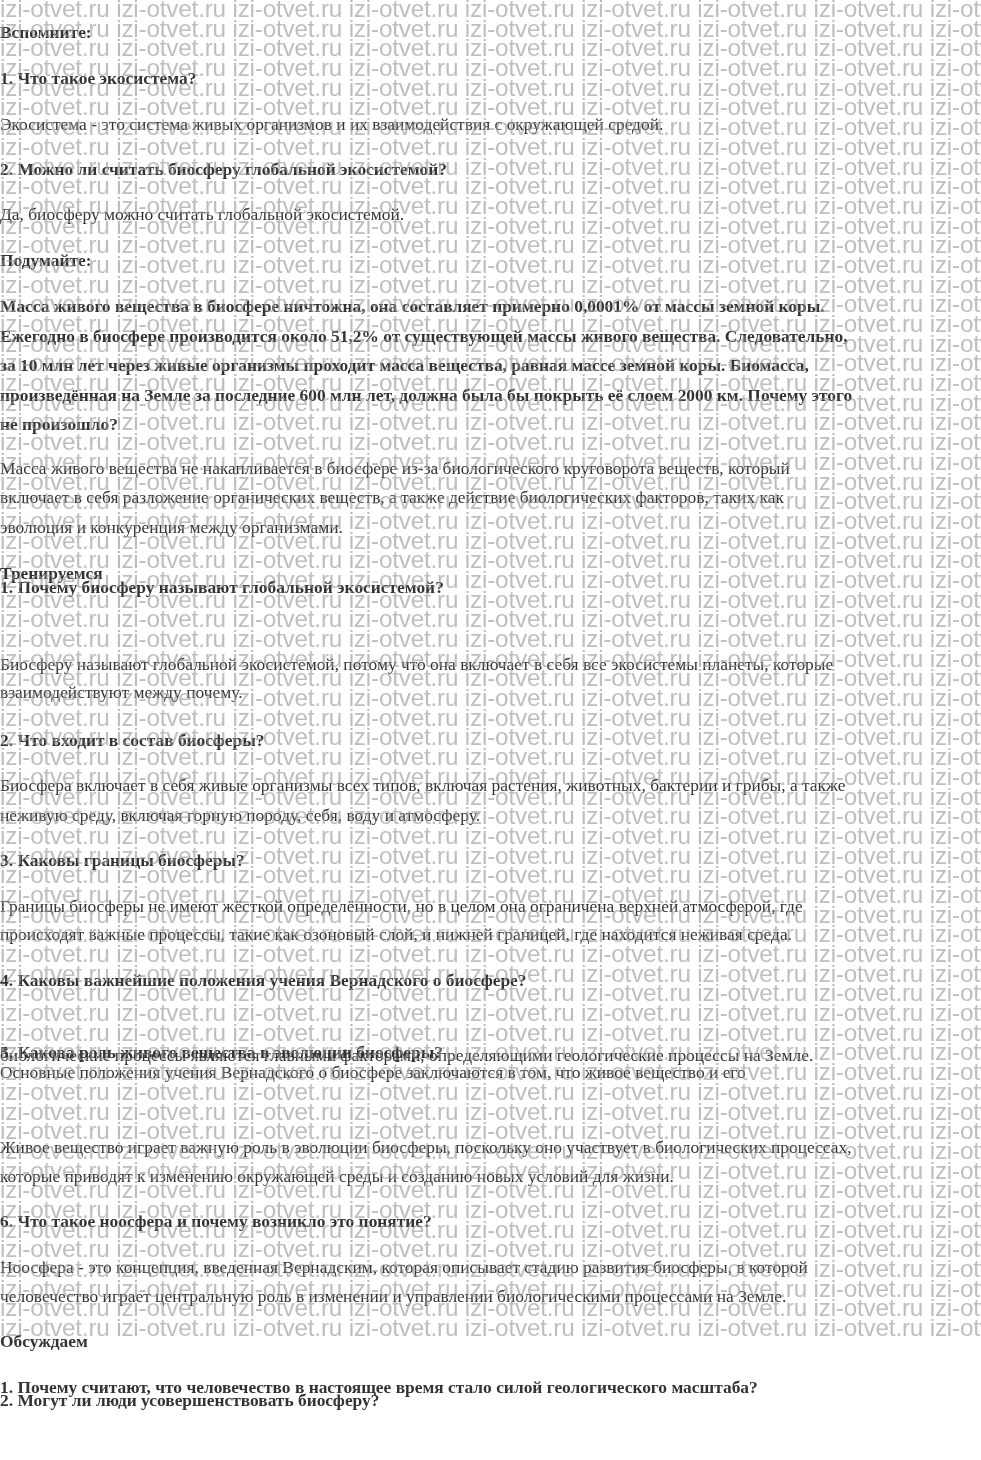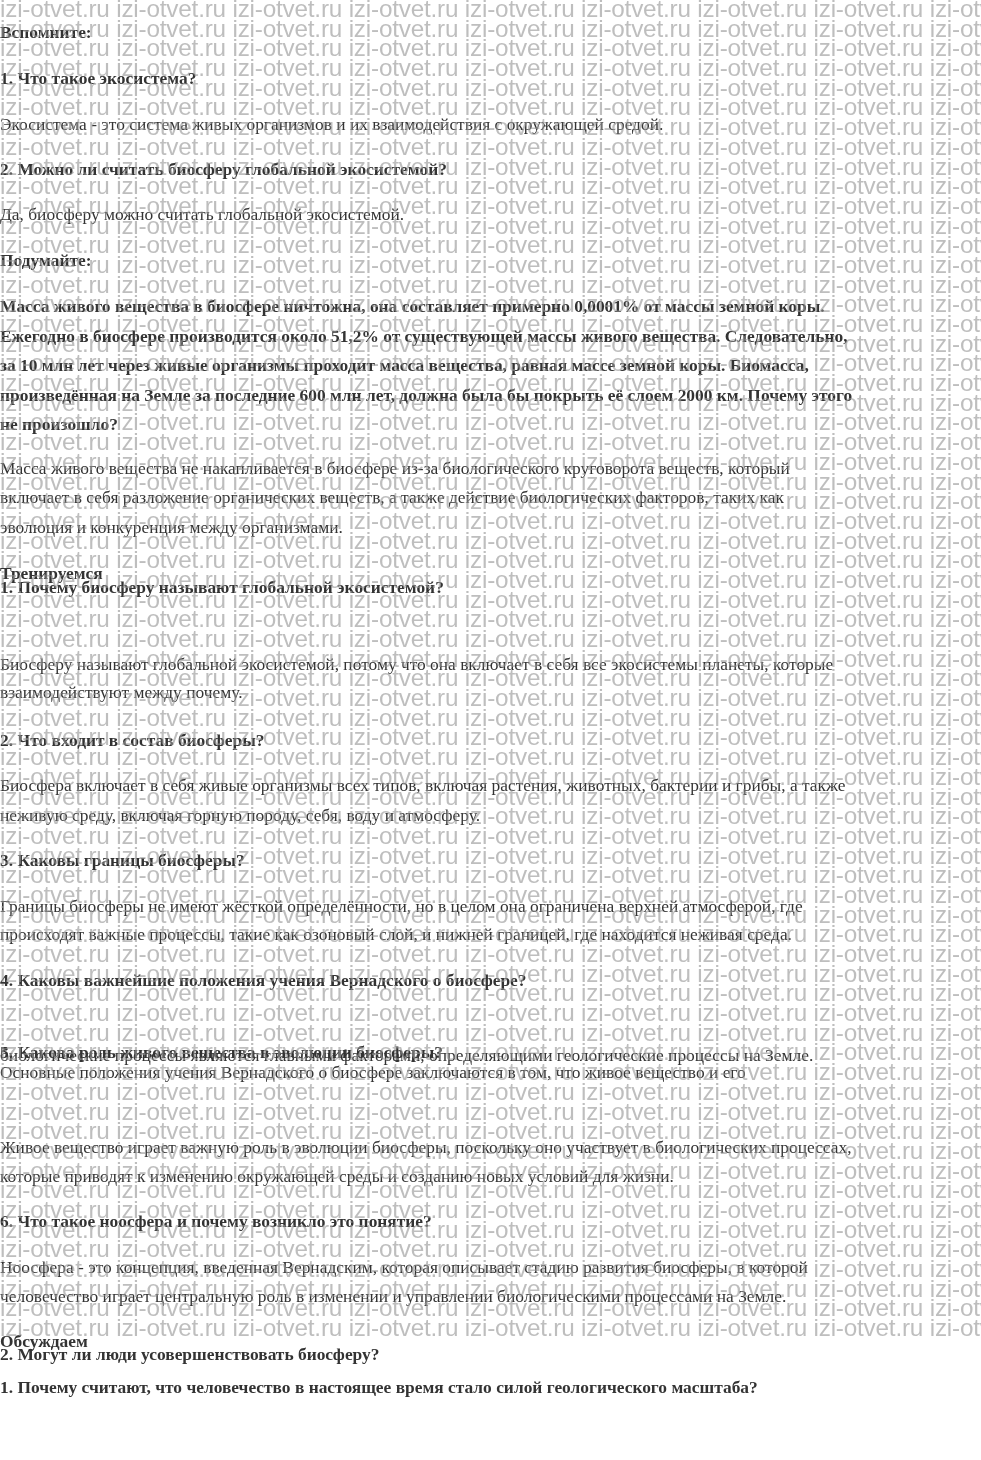--- a/index.html
+++ b/index.html
@@ -62,21 +62,21 @@
   <div class="line b" style="top:1042px">5. Какова роль живого вещества в эволюции биосферы?</div>
   <div class="line" style="top:1137px">Живое вещество играет важную роль в эволюции биосферы, поскольку оно участвует в биологических процессах,</div>
   <div class="line" style="top:1166px">которые приводят к изменению окружающей среды и созданию новых условий для жизни.</div>
 
   <div class="line b" style="top:1211px">6. Что такое ноосфера и почему возникло это понятие?</div>
   <div class="line" style="top:1257px">Ноосфера - это концепция, введенная Вернадским, которая описывает стадию развития биосферы, в которой</div>
   <div class="line" style="top:1286px">человечество играет центральную роль в изменении и управлении биологическими процессами на Земле.</div>
 
   <div class="line b" style="top:1331px">Обсуждаем</div>
   <div class="line b" style="top:1377px">1. Почему считают, что человечество в настоящее время стало силой геологического масштаба?</div>
-  <div class="line b" style="top:1344px">2. Могут ли люди усовершенствовать биосферу?</div>
+  <div class="line b" style="top:1390px">2. Могут ли люди усовершенствовать биосферу?</div>
 </div>
 
 <div class="watermark" id="wm">
     <span class="wm-row">izi-otvet.ru izi-otvet.ru izi-otvet.ru izi-otvet.ru izi-otvet.ru izi-otvet.ru izi-otvet.ru izi-otvet.ru izi-otvet.ru izi-otvet.ru izi-otvet.ru izi-otvet.ru</span>
     <span class="wm-row">izi-otvet.ru izi-otvet.ru izi-otvet.ru izi-otvet.ru izi-otvet.ru izi-otvet.ru izi-otvet.ru izi-otvet.ru izi-otvet.ru izi-otvet.ru izi-otvet.ru izi-otvet.ru</span>
     <span class="wm-row">izi-otvet.ru izi-otvet.ru izi-otvet.ru izi-otvet.ru izi-otvet.ru izi-otvet.ru izi-otvet.ru izi-otvet.ru izi-otvet.ru izi-otvet.ru izi-otvet.ru izi-otvet.ru</span>
     <span class="wm-row">izi-otvet.ru izi-otvet.ru izi-otvet.ru izi-otvet.ru izi-otvet.ru izi-otvet.ru izi-otvet.ru izi-otvet.ru izi-otvet.ru izi-otvet.ru izi-otvet.ru izi-otvet.ru</span>
     <span class="wm-row">izi-otvet.ru izi-otvet.ru izi-otvet.ru izi-otvet.ru izi-otvet.ru izi-otvet.ru izi-otvet.ru izi-otvet.ru izi-otvet.ru izi-otvet.ru izi-otvet.ru izi-otvet.ru</span>
     <span class="wm-row">izi-otvet.ru izi-otvet.ru izi-otvet.ru izi-otvet.ru izi-otvet.ru izi-otvet.ru izi-otvet.ru izi-otvet.ru izi-otvet.ru izi-otvet.ru izi-otvet.ru izi-otvet.ru</span>
     <span class="wm-row">izi-otvet.ru izi-otvet.ru izi-otvet.ru izi-otvet.ru izi-otvet.ru izi-otvet.ru izi-otvet.ru izi-otvet.ru izi-otvet.ru izi-otvet.ru izi-otvet.ru izi-otvet.ru</span>

